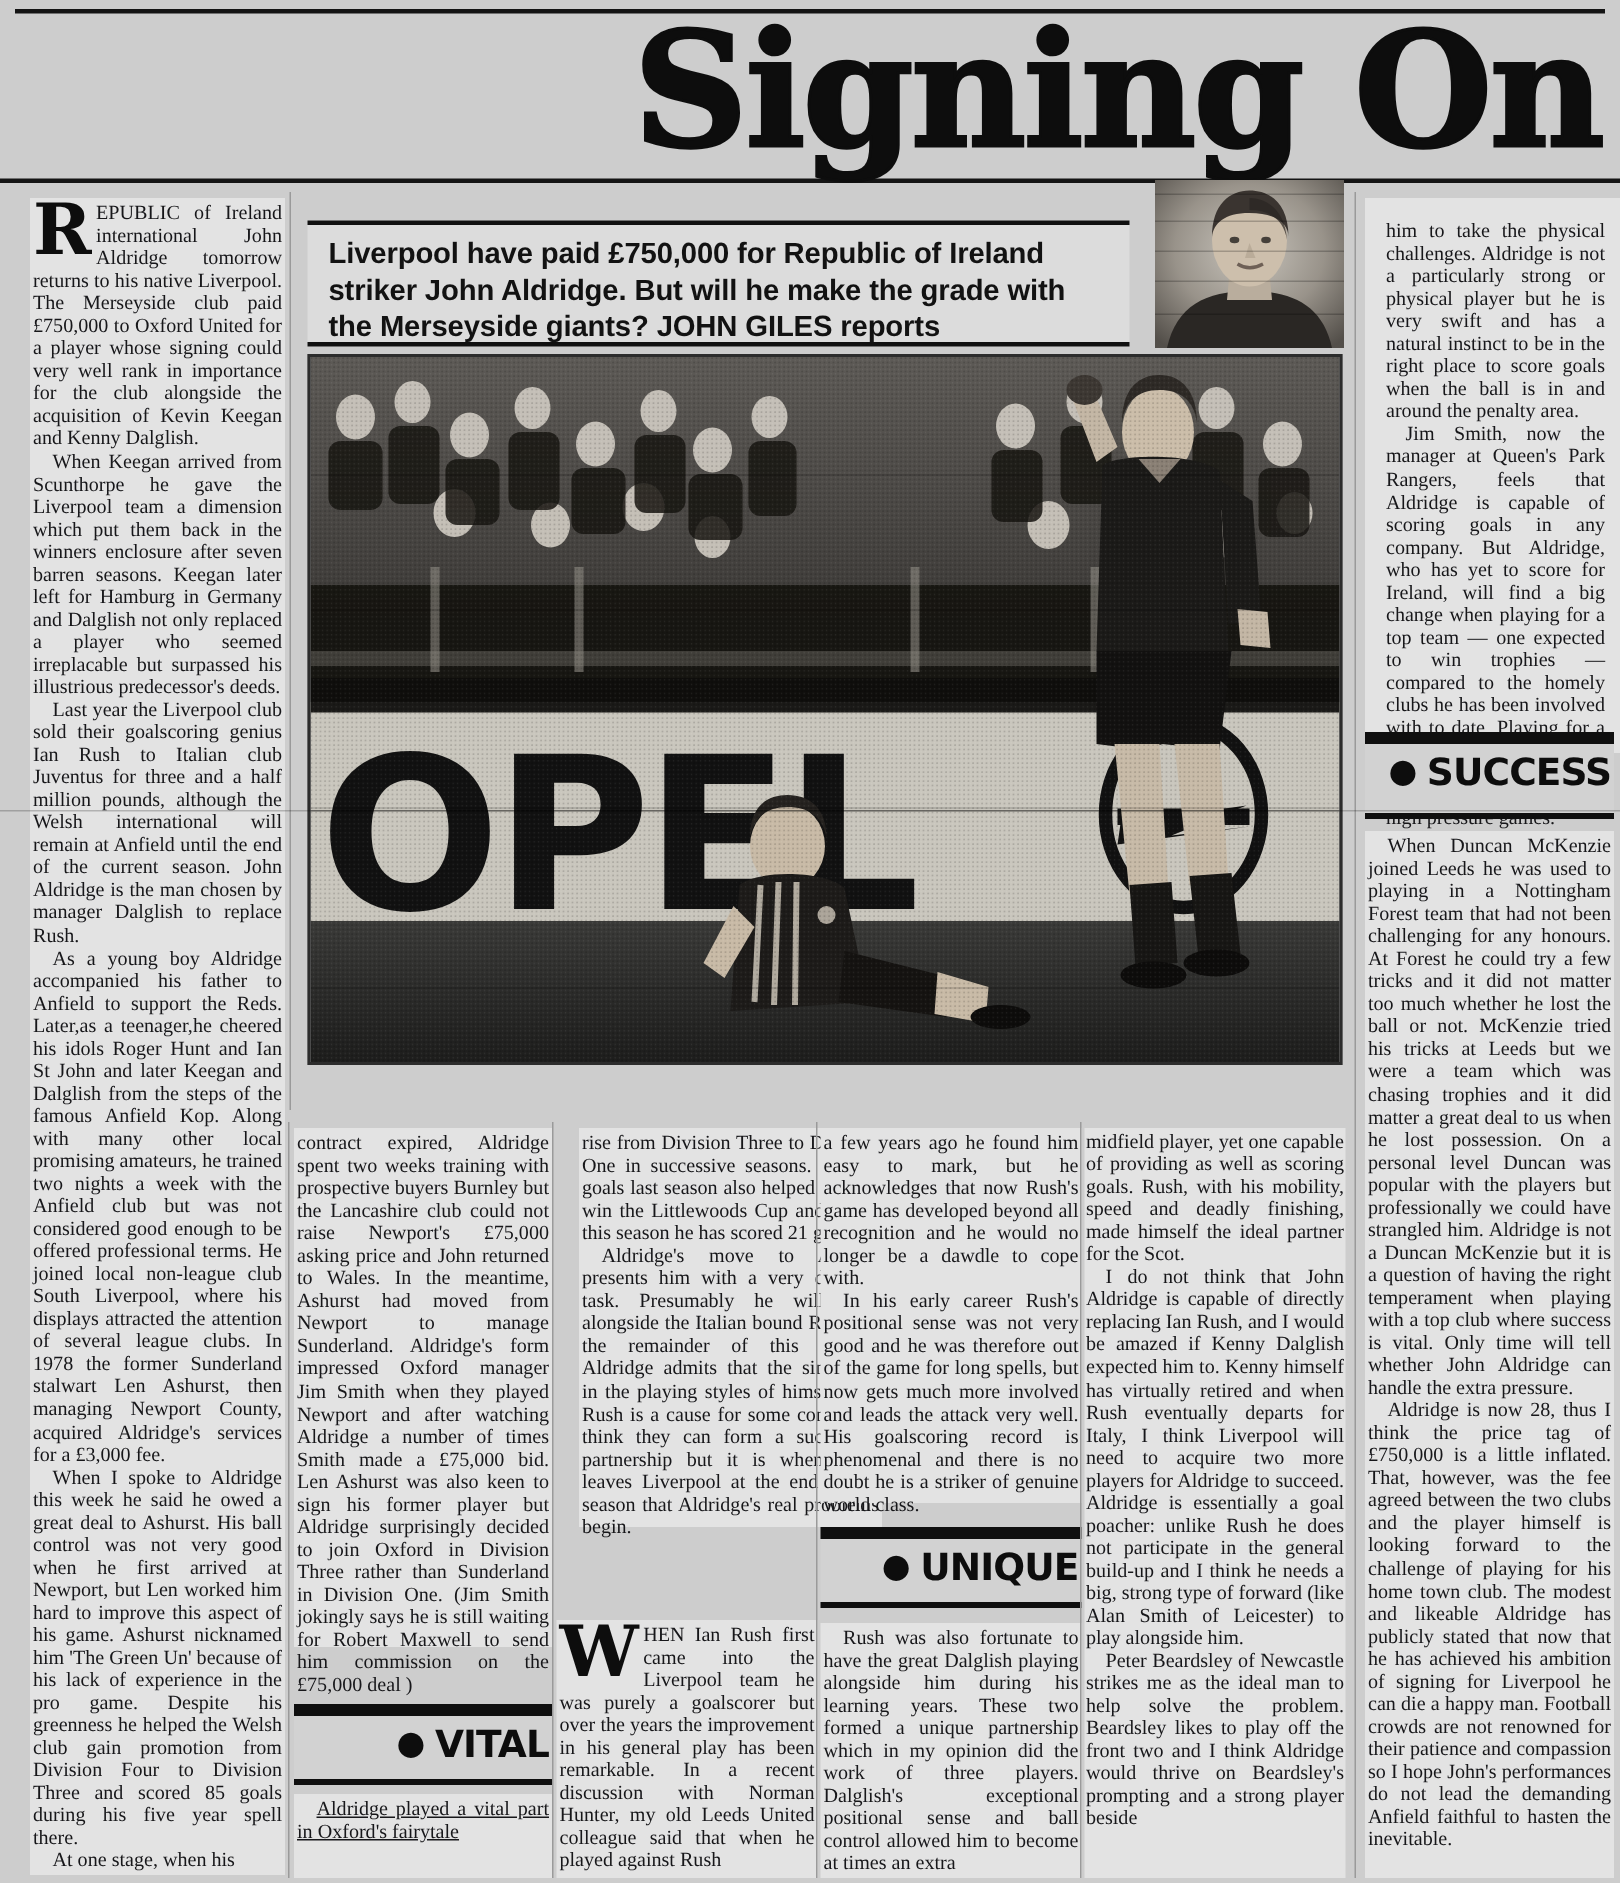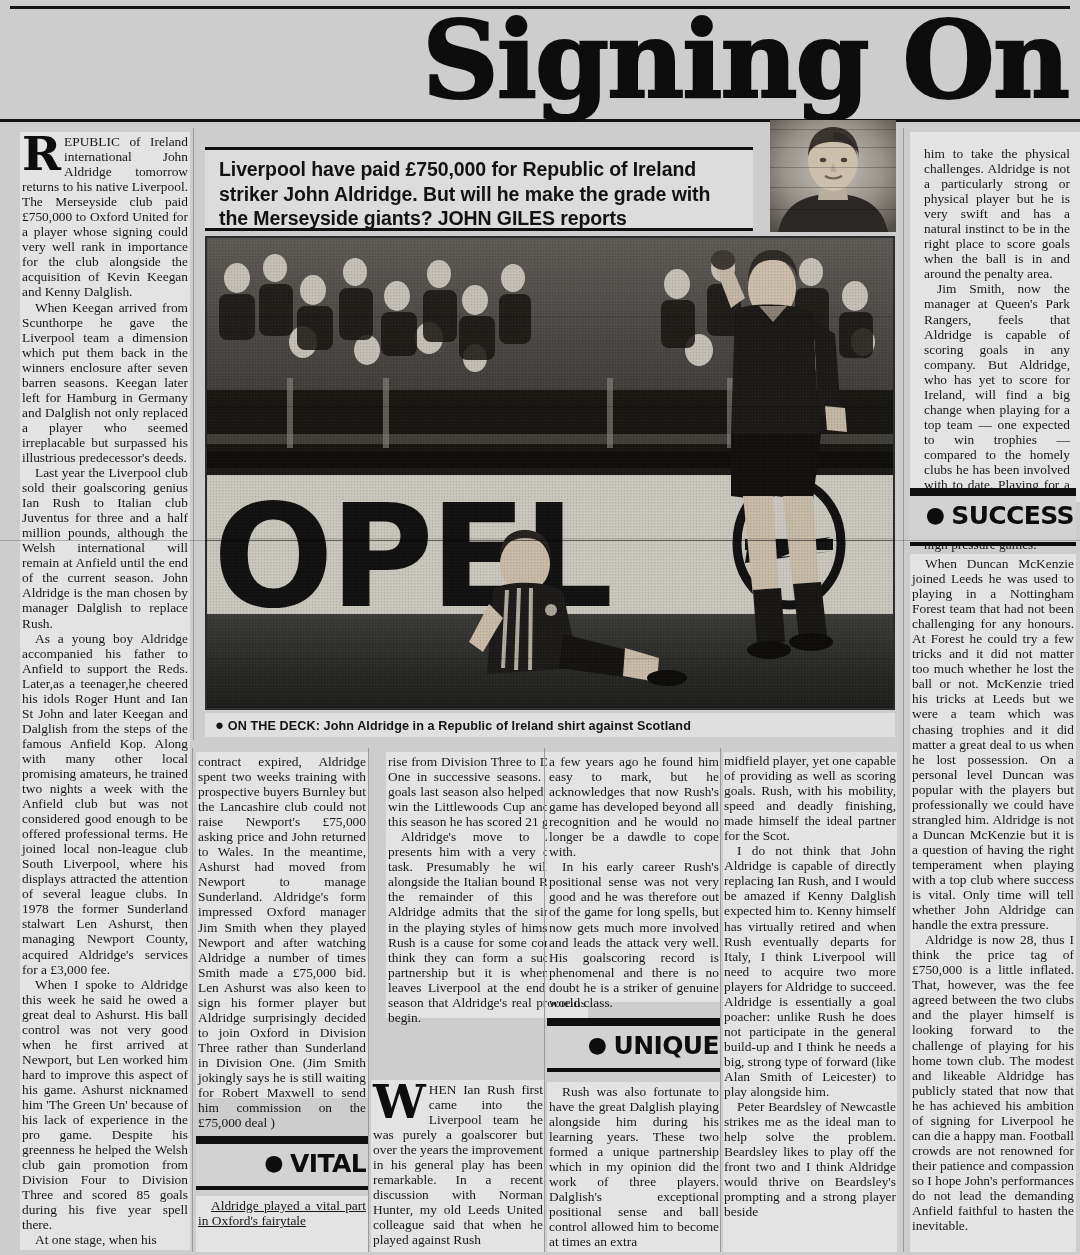--- a/index.html
+++ b/index.html
@@ -318,24 +318,20 @@
       <g opacity="0.12">
         <rect x="0" y="78" width="686" height="1.4" fill="#000"></rect>
         <rect x="0" y="168" width="686" height="1.4" fill="#000"></rect>
         <rect x="0" y="300" width="686" height="1.4" fill="#000"></rect>
         <rect x="0" y="420" width="686" height="1.4" fill="#000"></rect>
       </g>
       <rect x="0" y="302" width="686" height="1" fill="#000" opacity="0.35"></rect>
     </svg>
   </div>
 
-  <div class="caption">
-    <span class="bullet">●</span>
-    <span>ON THE DECK: John Aldridge in a Republic of Ireland shirt against Scotland</span>
-  </div>
 
   <div class="col colbg" style="left:20px; top:132px; width:170px; height:1118px; padding:2px 2px 0 2px;">
     <p class="noindent dropcap">REPUBLIC of Ireland international John Aldridge tomorrow returns to his native Liverpool. The Merseyside club paid £750,000 to Oxford United for a player whose signing could very well rank in importance for the club alongside the acquisition of Kevin Keegan and Kenny Dalglish.</p>
     <p>When Keegan arrived from Scunthorpe he gave the Liverpool team a dimension which put them back in the winners enclosure after seven barren seasons. Keegan later left for Hamburg in Germany and Dalglish not only replaced a player who seemed irreplacable but surpassed his illustrious predecessor's deeds.</p>
     <p>Last year the Liverpool club sold their goalscoring genius Ian Rush to Italian club Juventus for three and a half million pounds, although the Welsh international will remain at Anfield until the end of the current season. John Aldridge is the man chosen by manager Dalglish to replace Rush.</p>
     <p>As a young boy Aldridge accompanied his father to Anfield to support the Reds. Later,as a teenager,he cheered his idols Roger Hunt and Ian St John and later Keegan and Dalglish from the steps of the famous Anfield Kop. Along with many other local promising amateurs, he trained two nights a week with the Anfield club but was not considered good enough to be offered professional terms. He joined local non-league club South Liverpool, where his displays attracted the attention of several league clubs. In 1978 the former Sunderland stalwart Len Ashurst, then managing Newport County, acquired Aldridge's services for a £3,000 fee.</p>
     <p>When I spoke to Aldridge this week he said he owed a great deal to Ashurst. His ball control was not very good when he first arrived at Newport, but Len worked him hard to improve this aspect of his game. Ashurst nicknamed him 'The Green Un' because of his lack of experience in the pro game. Despite his greenness he helped the Welsh club gain promotion from Division Four to Division Three and scored 85 goals during his five year spell there.</p>
     <p>At one stage, when his</p>
   </div>
 

